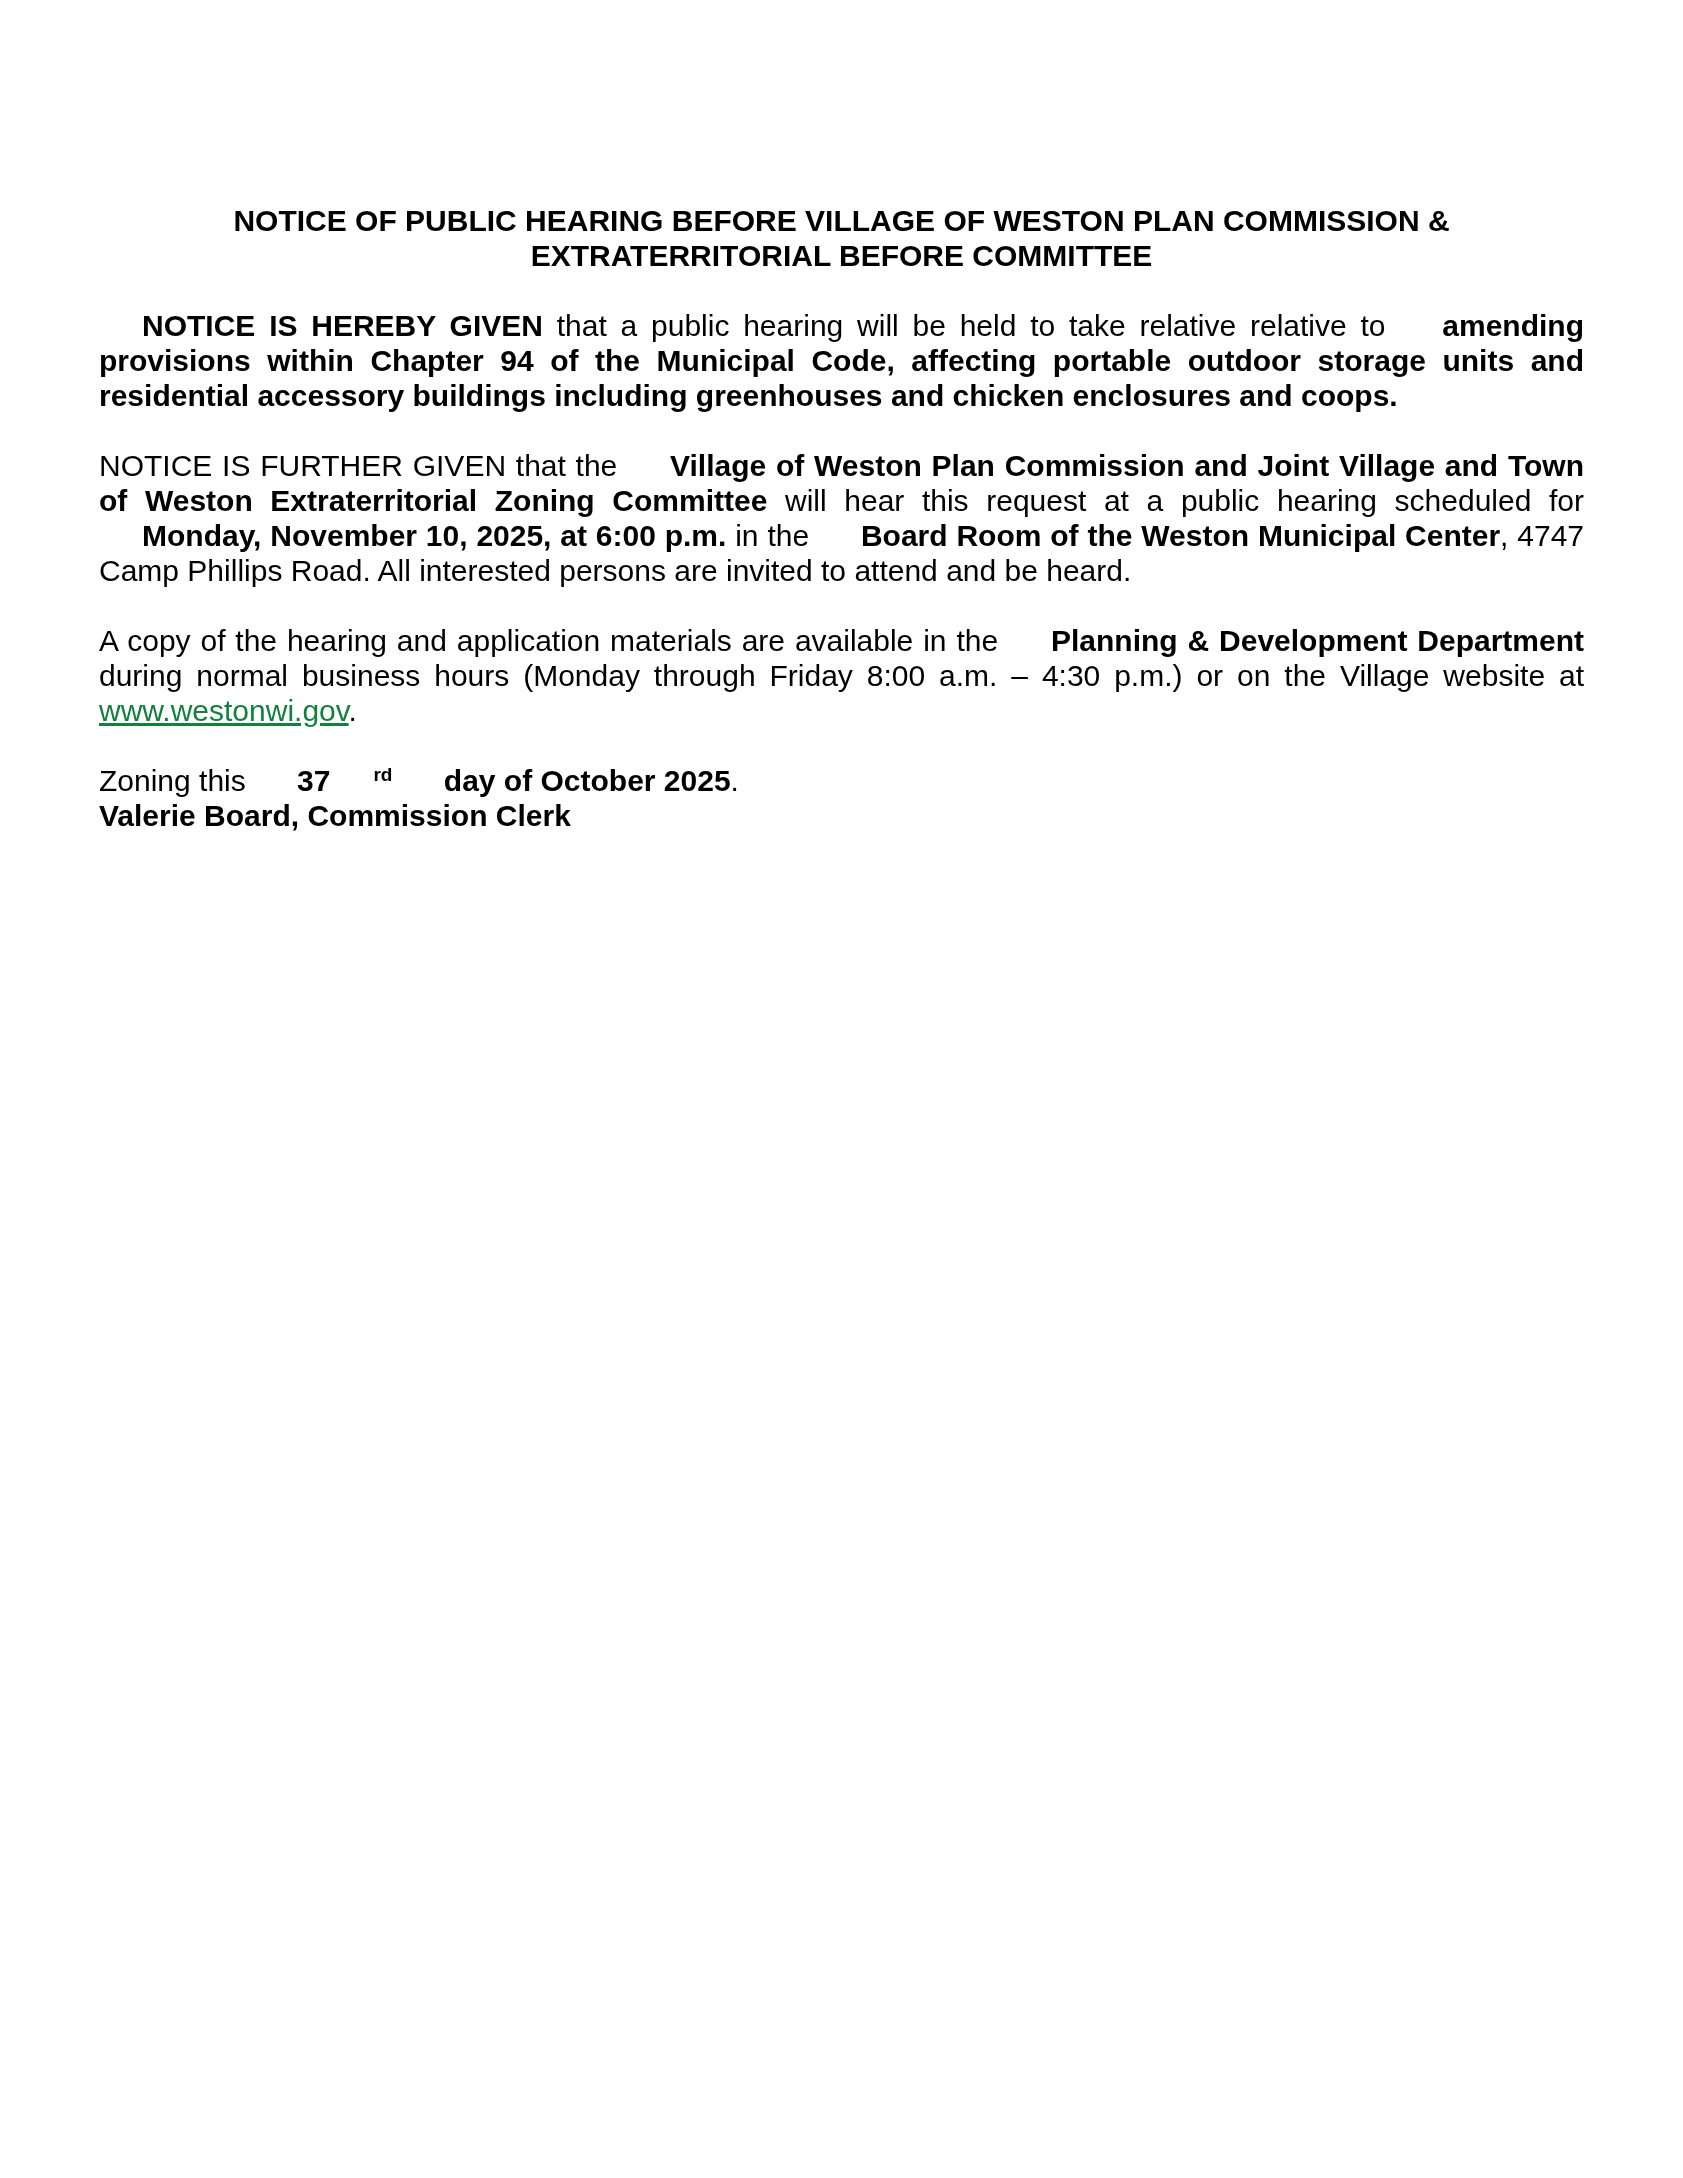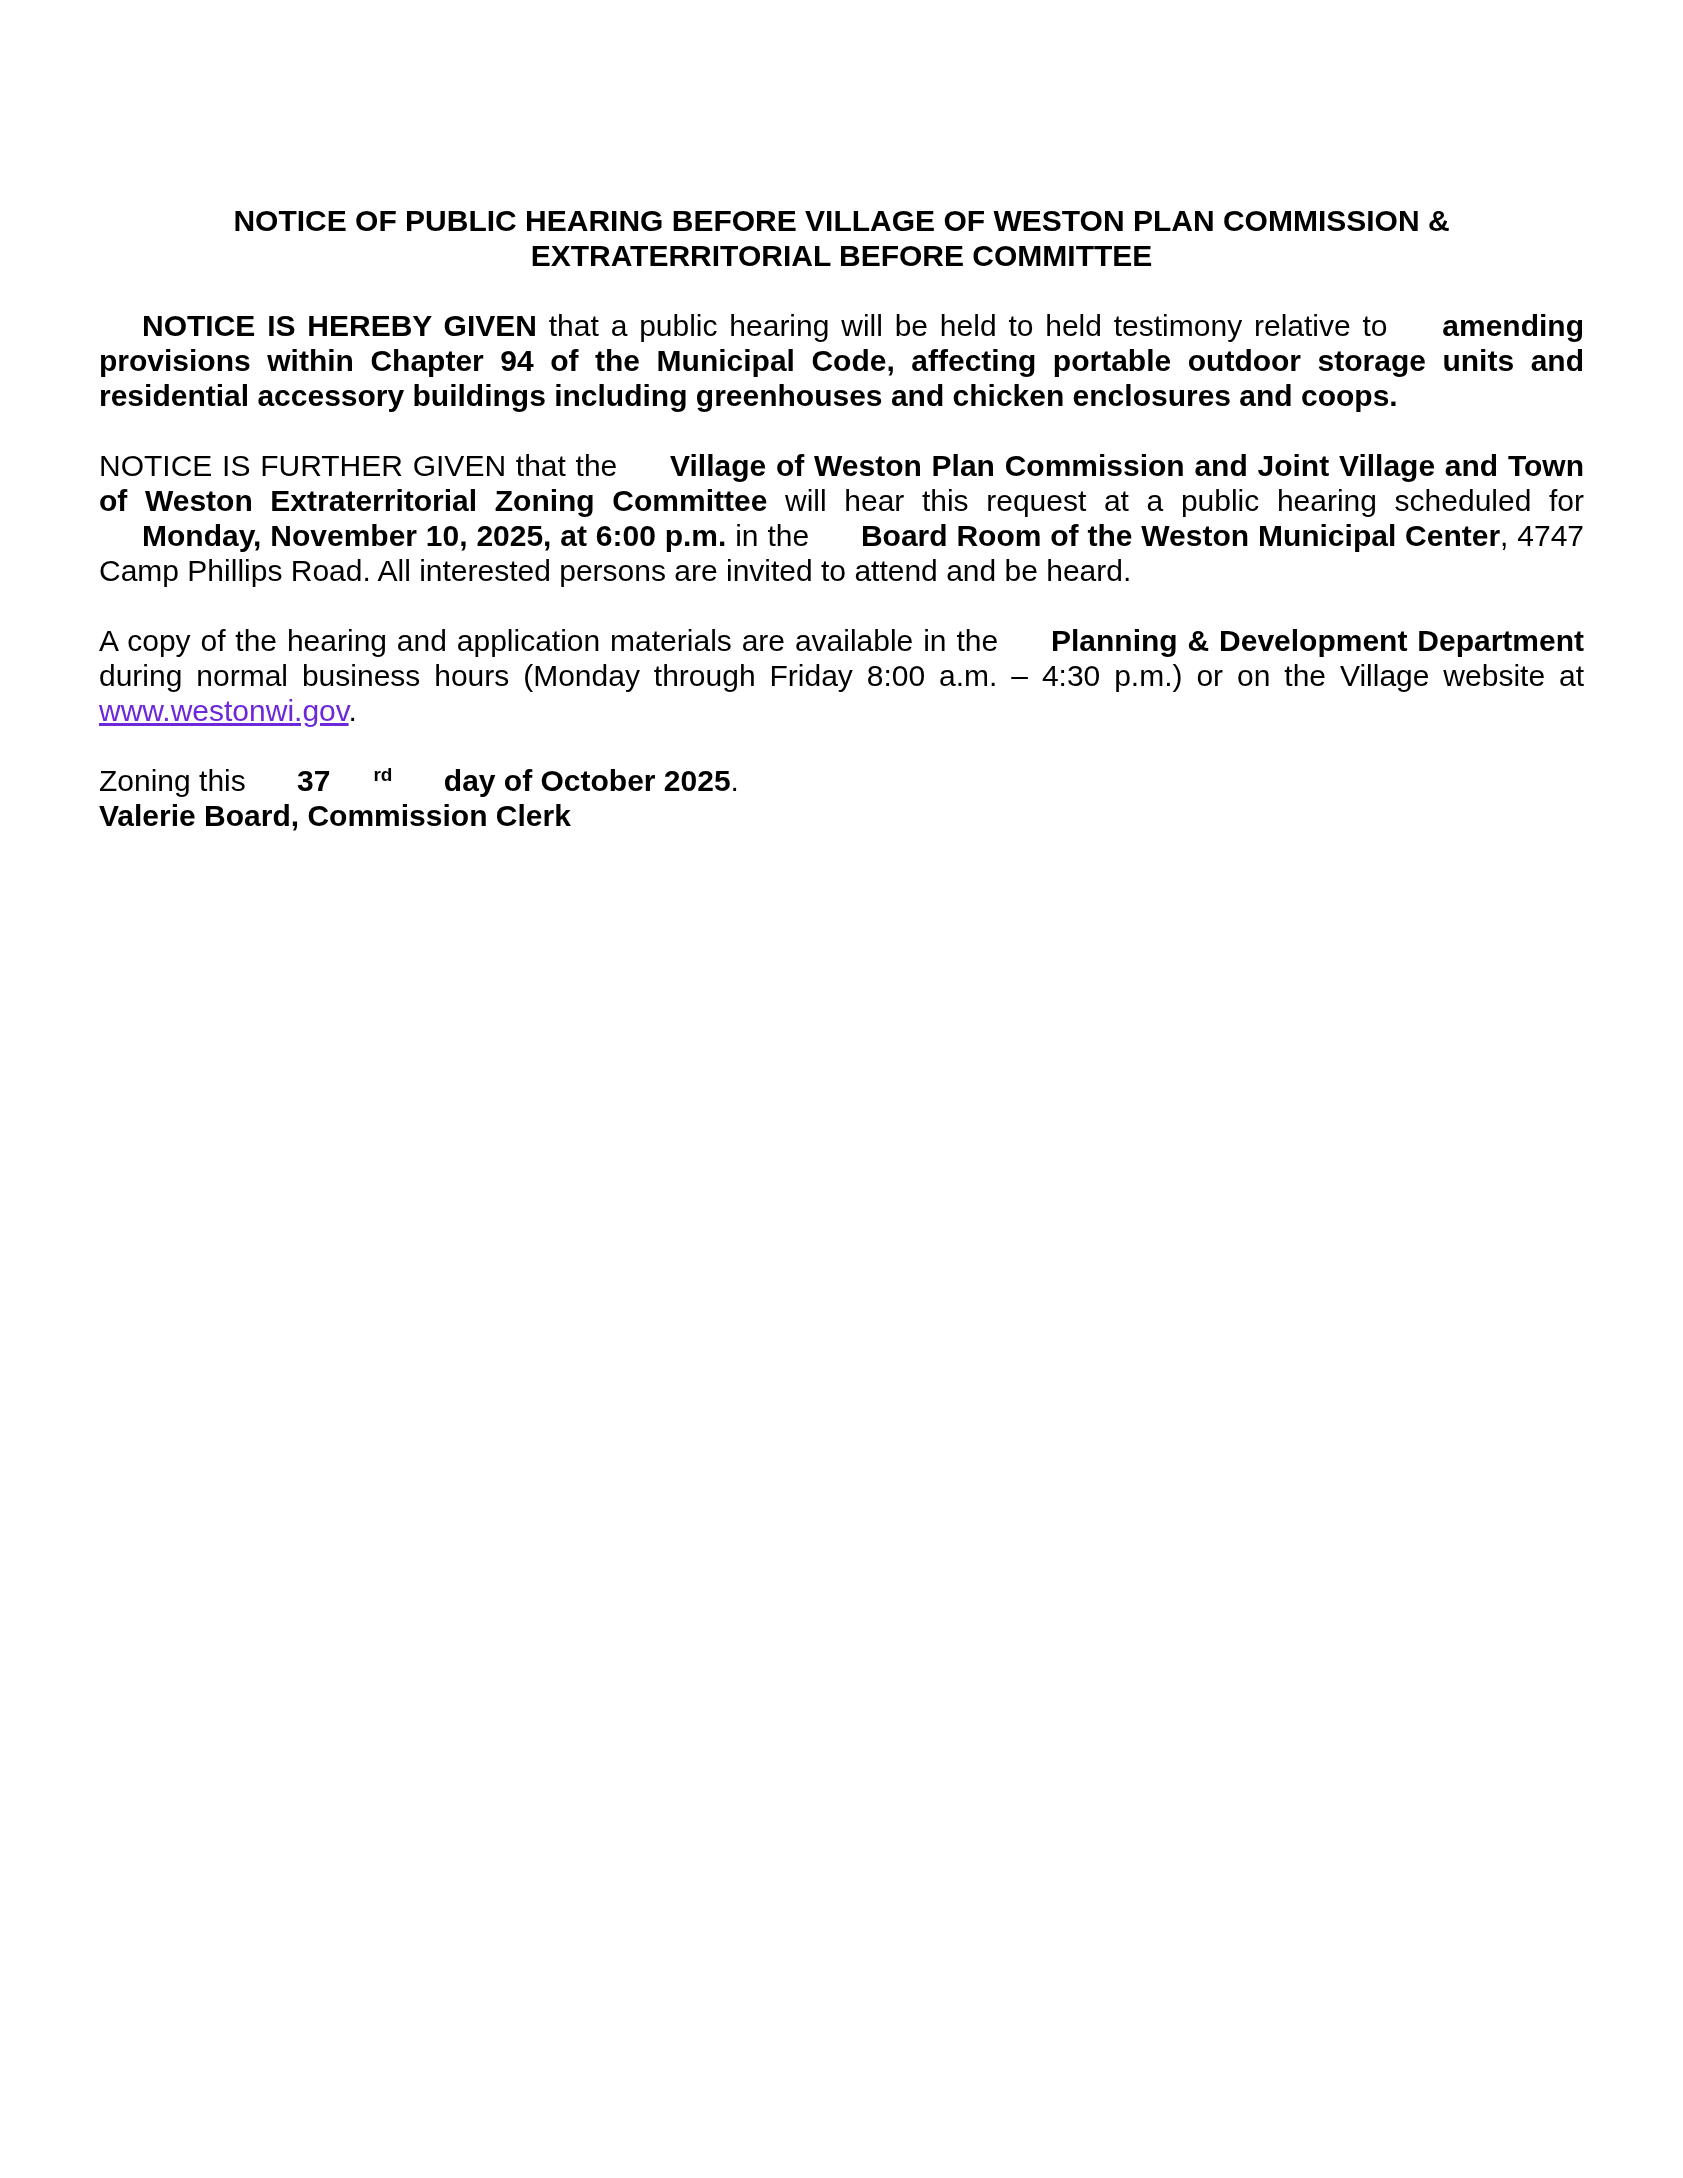--- a/index.html
+++ b/index.html
@@ -42,34 +42,34 @@
   .block-gap {
     margin-bottom: 35px;
   }
   .b { font-weight: bold; margin-left: 43px; }
   sup.b {
     font-size: 19px;
     line-height: 0;
     vertical-align: 10px;
   }
   a.doc-link {
-    color: #6d28d9;
+    color: #15803d;
     text-decoration: underline;
     cursor: pointer;
   }
 </style>
 </head>
 <body>
 
 <div class="page">
   <div class="content">
 
     <h1 class="doc-title"><span>NOTICE OF PUBLIC HEARING BEFORE VILLAGE OF WESTON PLAN COMMISSION &amp;</span><br><span>EXTRATERRITORIAL BEFORE COMMITTEE</span></h1>
 
-    <p class="para"><span class="b">NOTICE IS HEREBY GIVEN</span><span> that a public hearing will be held to held testimony relative to </span><span class="b">amending provisions within Chapter 94 of the Municipal Code, affecting portable outdoor storage units and residential accessory buildings including greenhouses and chicken enclosures and coops.</span></p>
+    <p class="para"><span class="b">NOTICE IS HEREBY GIVEN</span><span> that a public hearing will be held to take relative relative to </span><span class="b">amending provisions within Chapter 94 of the Municipal Code, affecting portable outdoor storage units and residential accessory buildings including greenhouses and chicken enclosures and coops.</span></p>
 
     <p class="para"><span>NOTICE IS FURTHER GIVEN that the </span><span class="b">Village of Weston Plan Commission and Joint Village and Town of Weston Extraterritorial Zoning Committee</span><span> will hear this request at a public hearing scheduled for </span><span class="b">Monday, November 10, 2025, at 6:00 p.m.</span><span> in the </span><span class="b">Board Room of the Weston Municipal Center</span><span>, 4747 Camp Phillips Road. All interested persons are invited to attend and be heard.</span></p>
 
     <p class="para"><span>A copy of the hearing and application materials are available in the </span><span class="b">Planning &amp; Development Department</span><span> during normal business hours (Monday through Friday 8:00 a.m. – 4:30 p.m.) or on the Village website at </span><a class="doc-link">www.westonwi.gov</a><span>.</span></p>
 
     <div class="block-gap">
       <p class="para-left"><span>Zoning this </span><span class="b">37</span><sup class="b">rd</sup><span class="b"> day of October 2025</span><span>.</span></p>
       <p class="para-left b">Valerie Board, Commission Clerk</p>
     </div>
 

